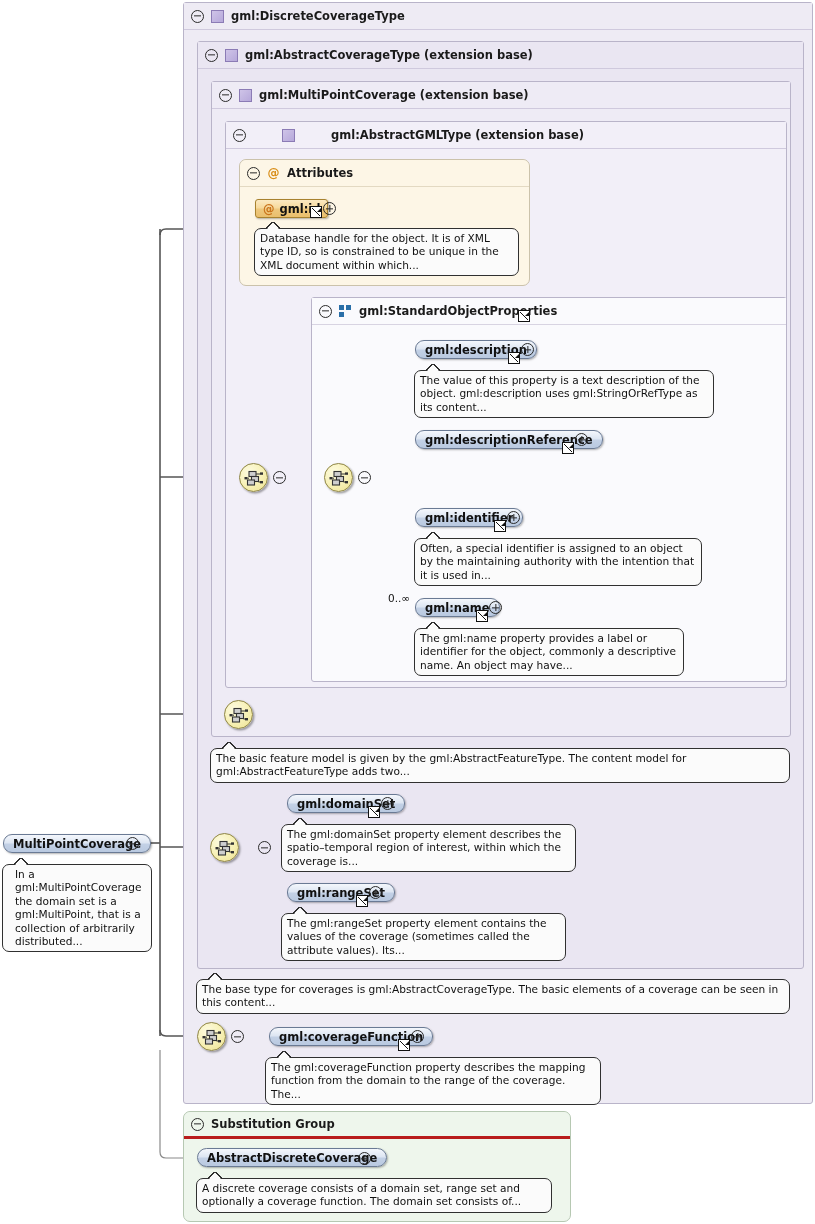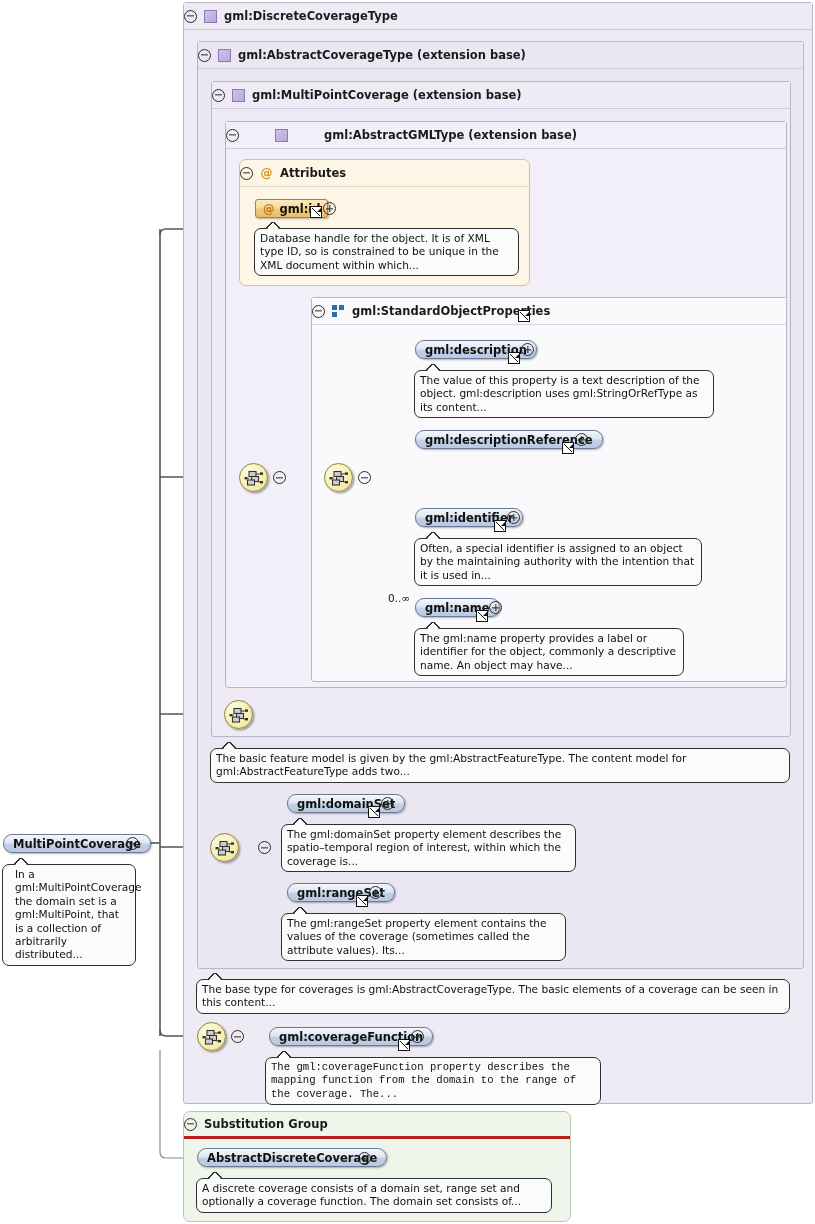--- a/index.html
+++ b/index.html
@@ -19,20 +19,21 @@
   .panel {
     position: absolute;
     border: 1px solid #b9b4c9;
     border-radius: 3px;
   }
   .panel > .panel-head {
     height: 27px;
     display: flex;
     align-items: center;
     gap: 7px;
+    padding-left: 7px;
     border-bottom: 1px solid #cfc9dd;
     font-size: 11.5px;
     font-weight: bold;
     color: #1a1a1a;
     white-space: nowrap;
   }
   .p0 { background: #eeebf4; }
   .p0 > .panel-head { background: #eeebf4; }
   .p1 { background: #eae6f2; }
   .p1 > .panel-head { background: #eae6f2; }
@@ -478,34 +479,34 @@
   </div>
   <span class="toggle abs" style="left:231px; top:1030px;"></span>
 
   <div class="el" style="left:269px; top:1027px;">
     <span>gml:coverageFunction</span>
   </div>
   <div class="badge-link" style="left:398px; top:1039px;">
       <i></i>
     </div>
   <span class="toggle plus abs" style="left:411px; top:1030px;"></span>
-  <div class="doc" style="left:265px; top:1057px; width:336px;font-family:Liberation Mono, monospace;">The gml:coverageFunction property describes the mapping function from the domain to the range of the coverage. The...</div>
+  <div class="doc" style="left:265px; top:1057px; width:336px;">The gml:coverageFunction property describes the mapping function from the domain to the range of the coverage. The...</div>
 
   <div class="panel panel-subst" style="left:183px; top:1111px; width:388px; height:111px;">
     <div class="panel-head">
       <span class="toggle"></span>
       <span>Substitution Group</span>
     </div>
   </div>
 
   <div class="el subst" style="left:197px; top:1148px;">
     <span>AbstractDiscreteCoverage</span>
   </div>
   <span class="toggle plus abs" style="left:358px; top:1152px;"></span>
   <div class="doc" style="left:196px; top:1178px; width:356px;">A discrete coverage consists of a domain set, range set and optionally a coverage function. The domain set consists of...</div>
 
   <div class="el" style="left:3px; top:834px;">
     <span>MultiPointCoverage</span>
   </div>
   <span class="toggle abs" style="left:126px; top:837px;"></span>
-  <div class="doc" style="left:2px; top:864px; width:134px;padding-left:12px;">In a gml:MultiPointCoverage the domain set is a gml:MultiPoint, that is a collection of arbitrarily distributed...</div>
+  <div class="doc" style="left:2px; top:864px; width:150px;padding-left:12px;">In a gml:MultiPointCoverage the domain set is a gml:MultiPoint, that is a collection of arbitrarily distributed...</div>
 
 </div>
 
 </body></html>

